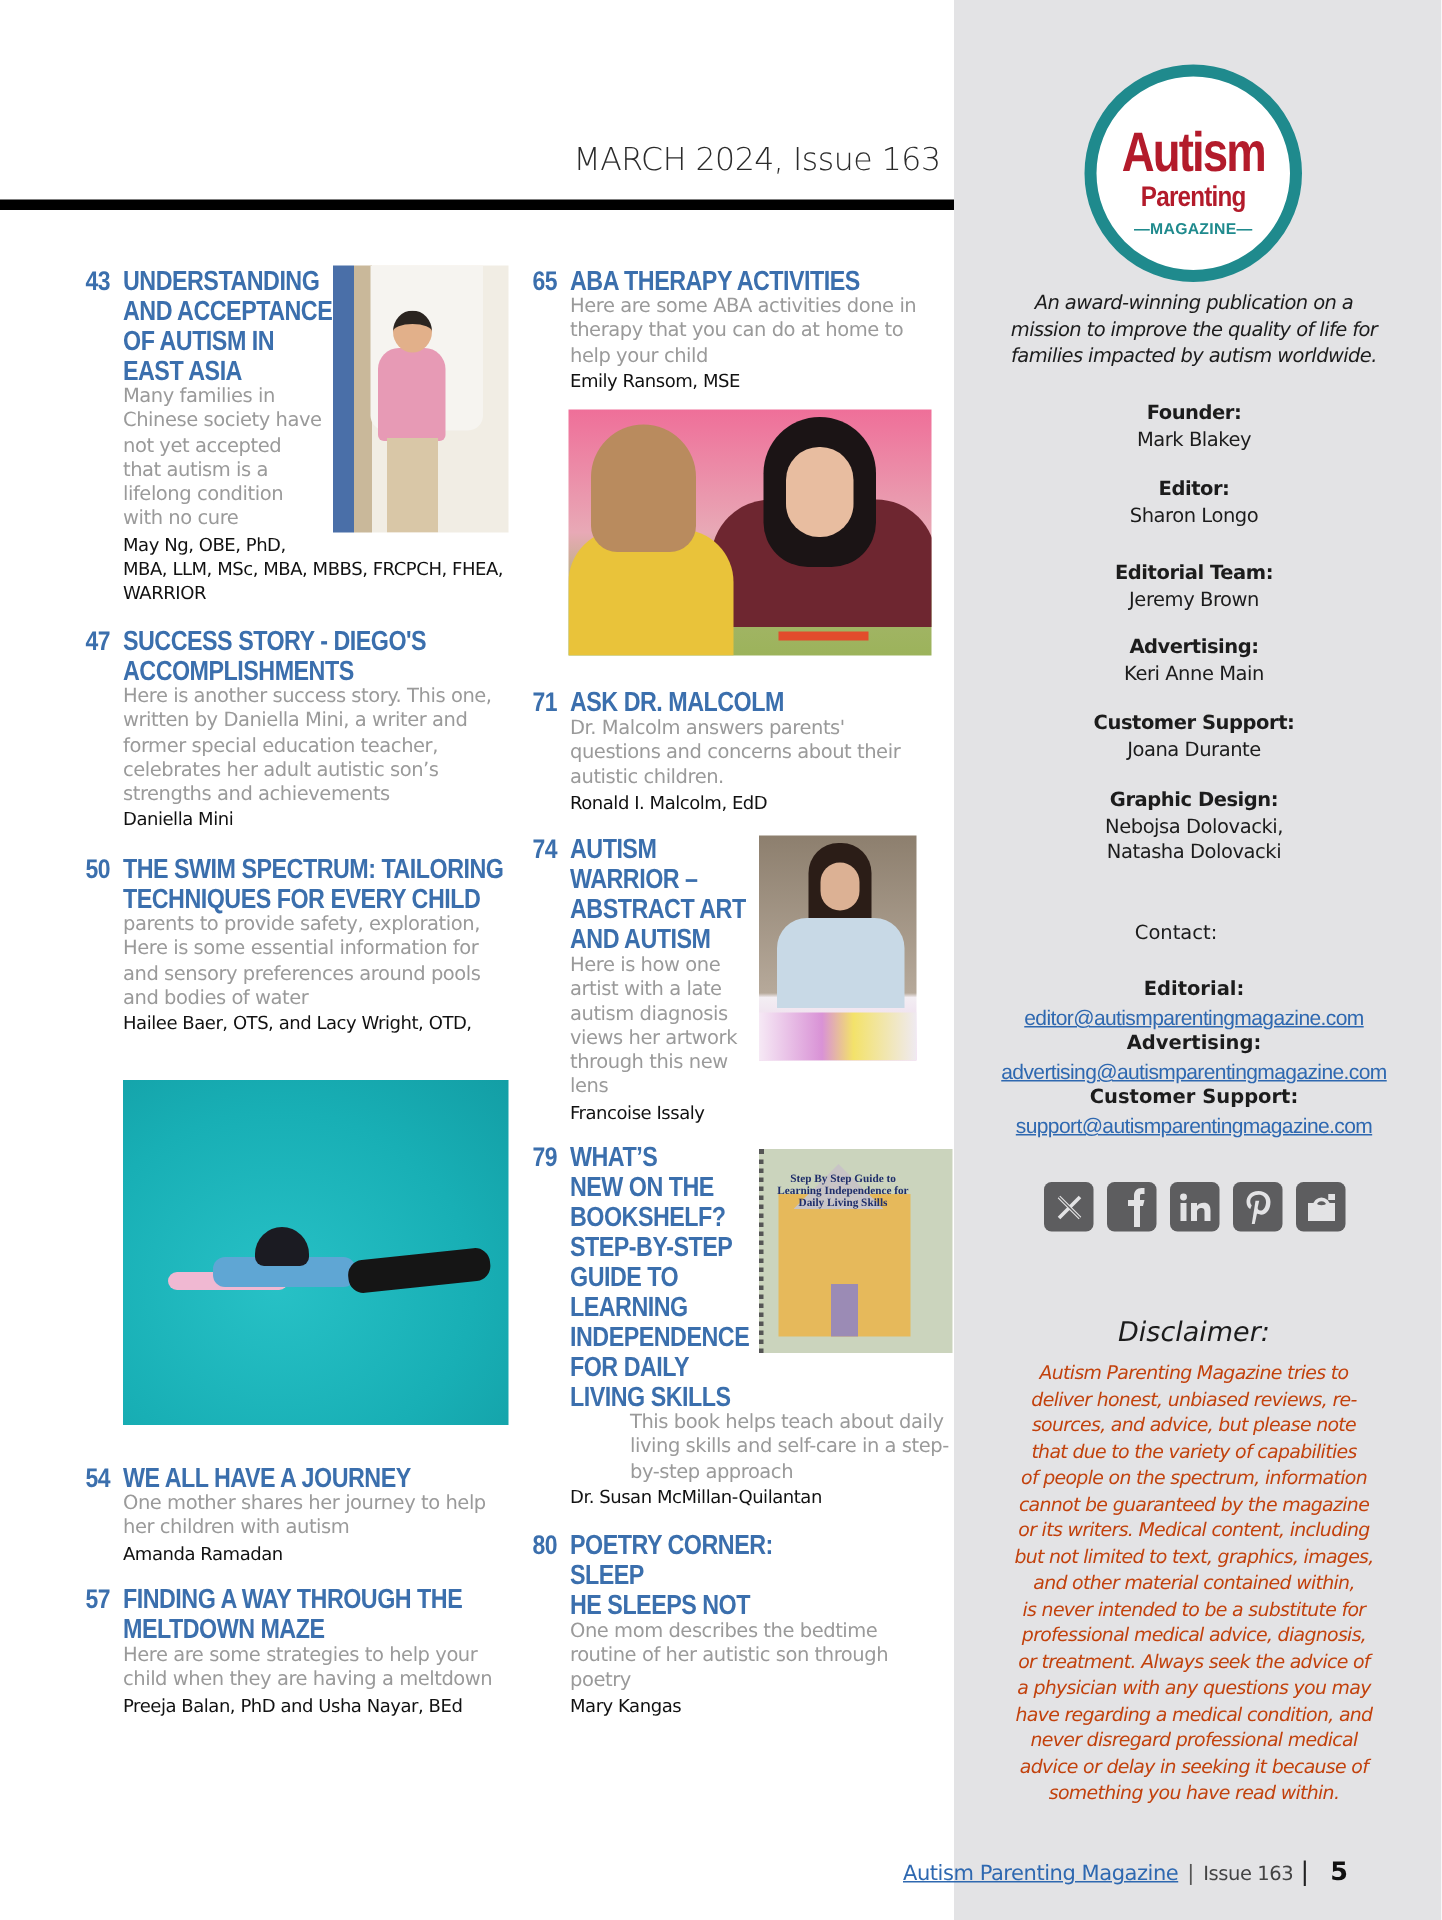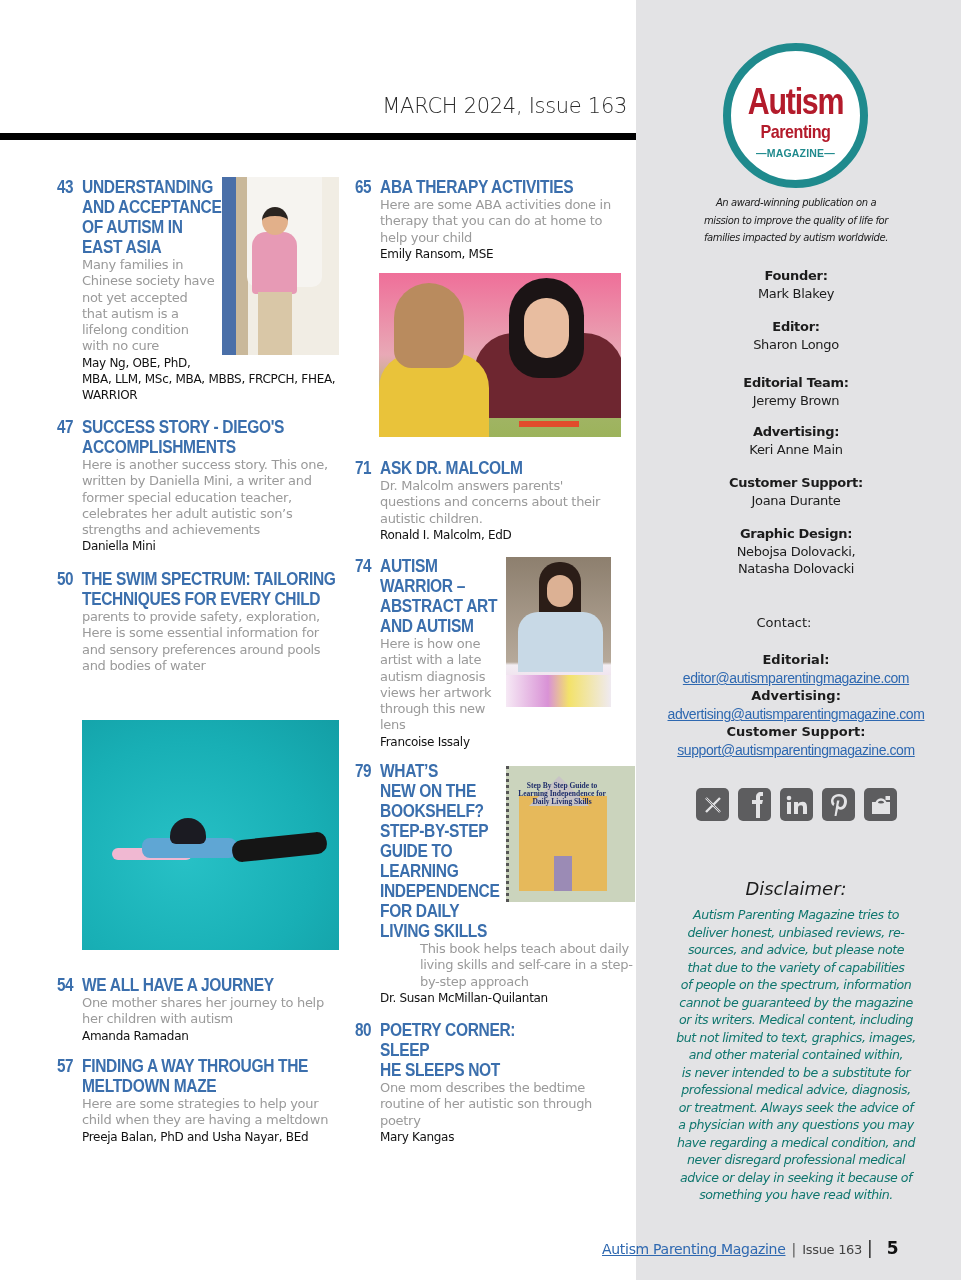--- a/index.html
+++ b/index.html
@@ -56,36 +56,36 @@
   .photo-book .roof { position:absolute; left:20px; top:10px; width:60px; height:30px; background:#c8c4c6; clip-path: polygon(50% 0, 100% 100%, 0 100%); }
   .photo-book .door { position:absolute; left:45px; top:90px; width:18px; height:35px; background:#9b8bb5; }
   .photo-book .btitle { position:absolute; left:4px; top:16px; width:98px; font-family:"Liberation Serif", serif; font-size:7.5px; line-height:8px; color:#1f2e6a; text-align:center; font-weight:bold; }
 
   
   .logo { position: absolute; left: 723px; top: 43px; width: 145px; height: 145px; border-radius: 50%; background: #fff; border: 8px solid #1f8a8d; text-align: center; }
   .logo .l1 { position: absolute; left: 0; right: 0; top: 30px; font-family: "Liberation Sans", sans-serif; font-weight: bold; font-size: 37px; color: #b31b2b; letter-spacing: -1.5px; transform: scaleX(0.82); }
   .logo .l2 { position: absolute; left: 0; right: 0; top: 70px; font-family: "Liberation Sans", sans-serif; font-weight: bold; font-size: 19px; color: #b31b2b; letter-spacing: -0.6px; transform: scaleX(0.85); }
   .logo .l3 { position: absolute; left: 0; right: 0; top: 96px; font-family: "Liberation Sans", sans-serif; font-weight: bold; font-size: 10.5px; color: #1f8a8d; letter-spacing: 0.2px; }
 
-  .tagline { position: absolute; left: 660px; width: 272px; top: 194px; text-align: center; font-family: "DejaVu Sans", sans-serif; font-style: italic; font-size: 10px; line-height: 17.5px; color: #1c1c1c; letter-spacing: -0.4px; }
+  .tagline { position: absolute; left: 660px; width: 272px; top: 194px; text-align: center; font-family: "DejaVu Sans", sans-serif; font-style: italic; font-size: 13px; line-height: 17.5px; color: #1c1c1c; letter-spacing: -0.4px; }
 
   .staff { position: absolute; left: 660px; width: 272px; text-align: center; font-family: "DejaVu Sans", sans-serif; font-size: 13px; line-height: 17.5px; color: #1c1c1c; letter-spacing: -0.3px; }
   .staff .role { font-weight: bold; }
 
   .contact-head { position: absolute; left: 648px; width: 272px; top: 615px; text-align: center; font-family: "DejaVu Sans", sans-serif; font-size: 13px; color: #1c1c1c; }
   .contact { position: absolute; left: 640px; width: 312px; text-align: center; font-size: 13px; line-height: 18px; }
   .contact .role { font-family: "DejaVu Sans", sans-serif; font-weight: bold; color: #1c1c1c; }
   .contact a { font-family: "Liberation Sans", sans-serif; color: #2e68b0; text-decoration: underline; letter-spacing: -0.4px; font-size: 14px; }
 
   .socials { position: absolute; left: 696px; top: 788px; display: flex; gap: 9px; }
   .social { width: 33px; height: 33px; background: #5d5d5f; border-radius: 5px; display: flex; align-items: center; justify-content: center; color: #e3e3e5; font-family: "Liberation Sans", sans-serif; font-weight: bold; font-size: 20px; cursor: pointer; }
   .social svg { display: block; }
 
   .disclaimer-head { position: absolute; left: 660px; width: 272px; top: 878px; text-align: center; font-family: "DejaVu Sans", sans-serif; font-style: italic; font-size: 18px; color: #1c1c1c; }
-  .disclaimer { position: absolute; left: 668px; width: 256px; top: 906px; text-align: center; font-family: "DejaVu Sans", sans-serif; font-style: italic; font-size: 12.6px; line-height: 17.5px; color: #0f766e; letter-spacing: -0.45px; }
+  .disclaimer { position: absolute; left: 668px; width: 256px; top: 906px; text-align: center; font-family: "DejaVu Sans", sans-serif; font-style: italic; font-size: 12.6px; line-height: 17.5px; color: #c2410c; letter-spacing: -0.45px; }
 
   
   .footer { position: absolute; top: 1238px; left: 602px; display: flex; align-items: baseline; font-family: "DejaVu Sans", sans-serif; }
   .footer .mag { color: #2e68b0; text-decoration: underline; font-size: 14px; letter-spacing: -0.3px; }
   .footer .sep { color: #555; font-size: 14px; margin: 0 6px; }
   .footer .iss { color: #444; font-size: 13px; letter-spacing: -0.3px; }
   .footer .bar { color: #222; font-size: 17px; margin-left: 5px; margin-right: 14px; }
   .footer .page { color: #111; font-size: 17px; font-weight: bold; }
 </style>
 </head>
@@ -154,20 +154,21 @@
       <div>THE SWIM SPECTRUM: TAILORING</div>
         <div>TECHNIQUES FOR EVERY CHILD</div>
     </div>
     <div class="desc" style="white-space:nowrap;">
       <div>parents to provide safety, exploration,</div>
         <div>Here is some essential information for</div>
         <div>and sensory preferences around pools</div>
         <div>and bodies of water</div>
     </div>
     <div class="author" style="white-space:nowrap;">
+      <div>Hailee Baer, OTS, and Lacy Wright, OTD,</div>
     </div>
   </div>
 </div>
 <div class="photo photo-swim">
   <div class="board"></div>
     <div class="body1"></div>
     <div class="legs"></div>
     <div class="cap"></div>
 </div>
 

